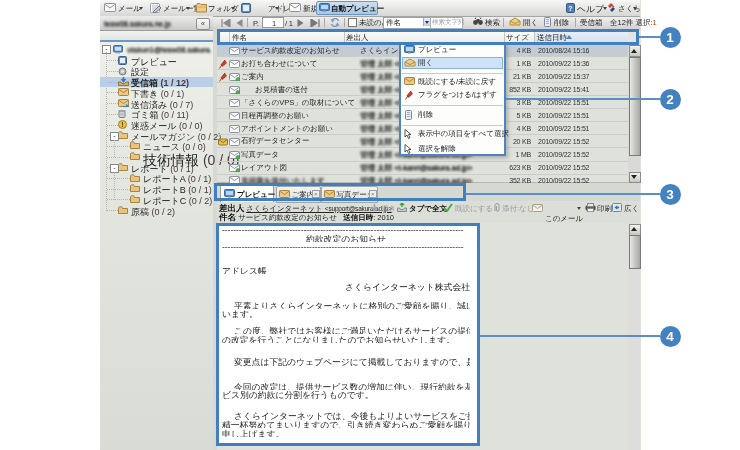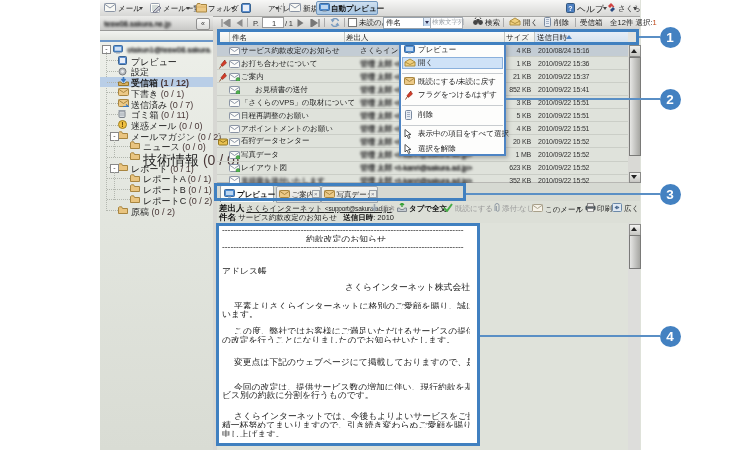--- a/index.html
+++ b/index.html
@@ -525,21 +525,21 @@
         <path d="M2 8 V2.5 A2 2 0 0 1 6 2.5 V7 A1.3 1.3 0 0 1 3.4 7 V3" stroke="#909aa4" stroke-width="1" fill="none"></path>
       </svg>
     </div>
 <div class="a t" style="left:502px;top:203.5px;color:#999">添付:なし</div>
 <div class="a" style="left:532px;top:203.5px">
       <svg width="11" height="8">
         <rect x="0.5" y="0.5" width="10" height="7" rx="1" fill="#f6f2e8" stroke="#a8a08a"></rect>
         <path d="M0.5 1 L5.5 4.5 L10.5 1" fill="none" stroke="#a8a08a"></path>
       </svg>
     </div>
-<div class="a tb" style="left:545px;top:205px;font-weight:normal;color:#222">このメール</div>
+<div class="a tb" style="left:545px;top:214px;font-weight:normal;color:#222">このメール</div>
 <div class="a" style="left:577px;top:206.5px;border-left:2.5px solid transparent;border-right:2.5px solid transparent;border-top:3.5px solid #444"></div>
 <div class="a" style="left:585px;top:203px">
       <svg width="11" height="9">
         <rect x="1" y="3" width="9" height="4" rx="0.8" fill="#5a6268" stroke="#3a4248"></rect>
         <rect x="2.5" y="0.5" width="6" height="3" fill="#e8e8e8" stroke="#888"></rect>
         <rect x="2.5" y="5.5" width="6" height="3.2" fill="#f4f4f4" stroke="#888"></rect>
       </svg>
     </div>
 <div class="a t" style="left:597px;top:203.5px">印刷</div>
 <div class="a" style="left:612px;top:203px">

